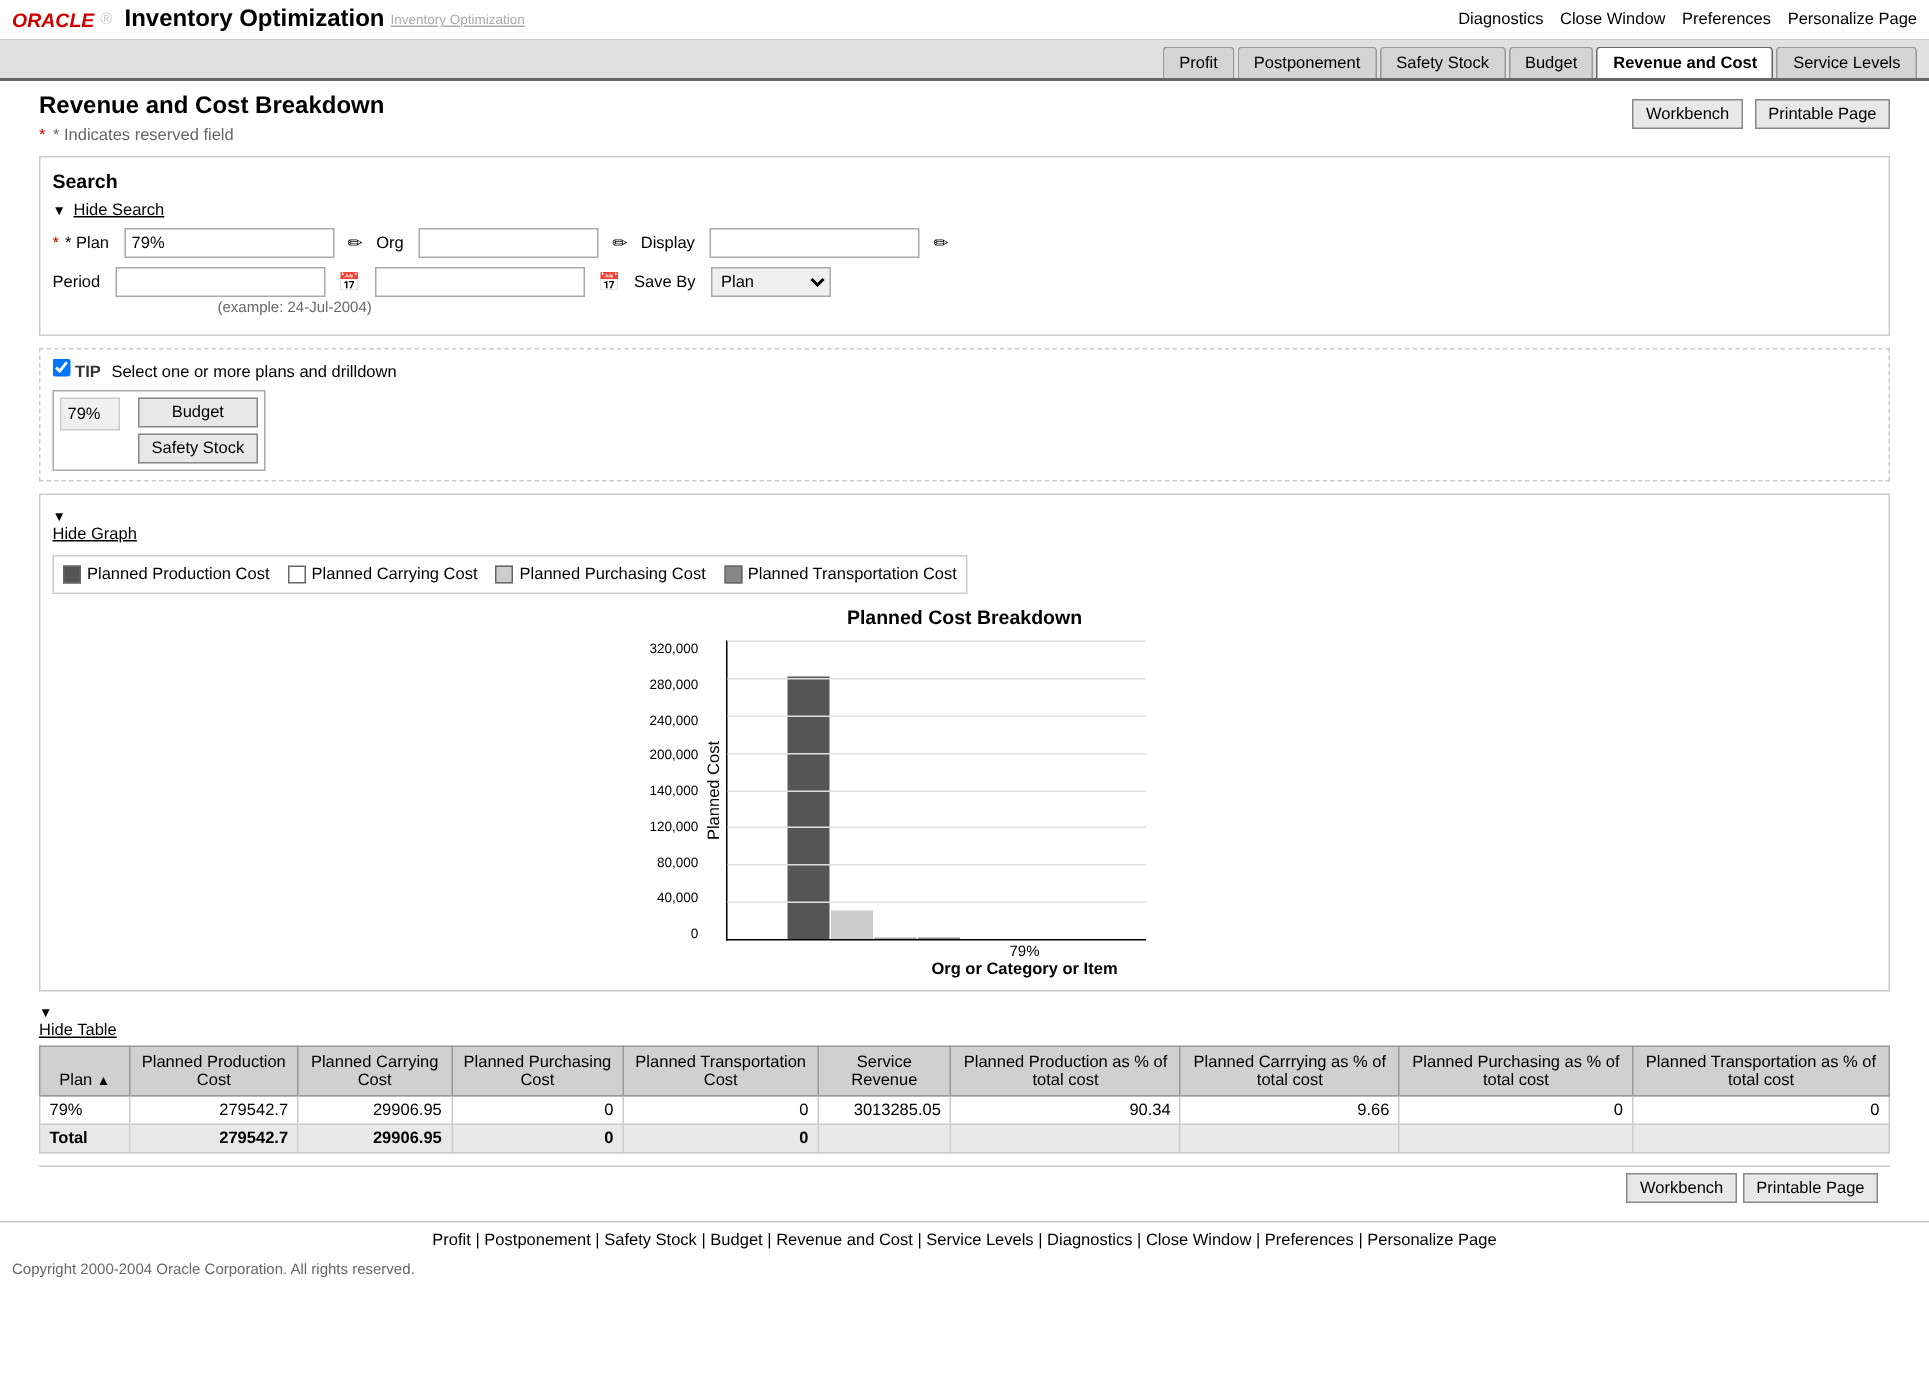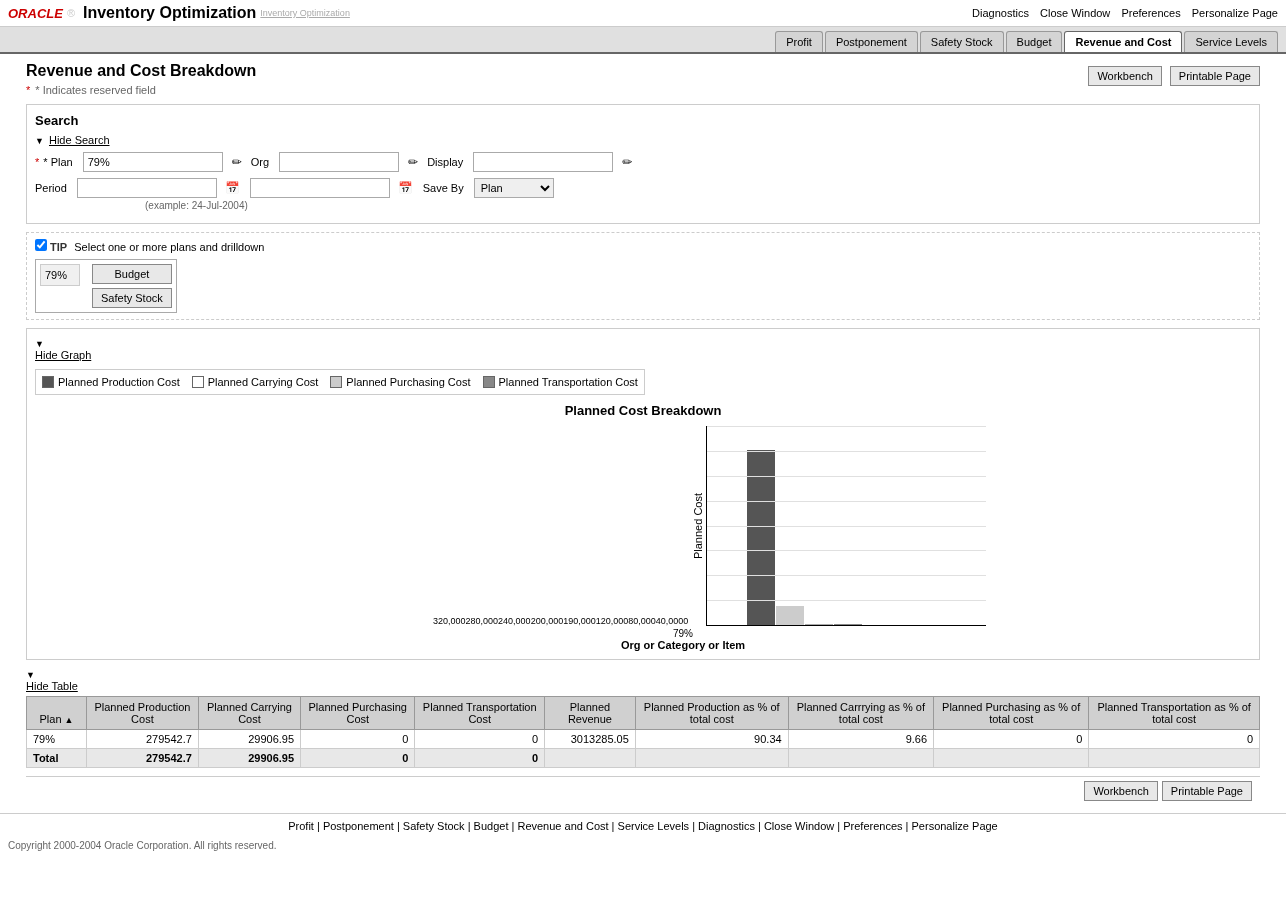--- a/index.html
+++ b/index.html
@@ -216,26 +216,26 @@
         <div class="legend-color legend-darkgray"></div>
         <span>Planned Transportation Cost</span>
       </div>
     </div>
     
     
     <div class="chart-container">
       <div class="chart-title">Planned Cost Breakdown</div>
       <div style="display:flex;">
 
-        <div style="display:flex;flex-direction:row;justify-content:center;align-items:flex-end;padding-right:4px;height:200px;font-size:9px;">
+        <div style="display:flex;flex-direction:column;justify-content:space-between;align-items:flex-end;padding-right:4px;height:200px;font-size:9px;">
           <span>320,000</span>
           <span>280,000</span>
           <span>240,000</span>
           <span>200,000</span>
-          <span>190,000</span>
+          <span>140,000</span>
           <span>120,000</span>
           <span>80,000</span>
           <span>40,000</span>
           <span>0</span>
         </div>
 
         <div style="display:flex;align-items:center;">
           <div style="writing-mode:vertical-rl;transform:rotate(180deg);font-size:11px;text-align:center;margin-right:2px;">Planned Cost</div>
           <div style="border-left:1px solid #000;border-bottom:1px solid #000;height:200px;width:280px;position:relative;display:flex;align-items:flex-end;padding:0 40px;">
 
@@ -279,21 +279,21 @@
       <thead>
         <tr class="header-row">
           <th style="width:60px;">
             <span>Plan</span>
             <span class="sort-arrow">▲</span>
           </th>
           <th>Planned Production Cost</th>
           <th>Planned Carrying Cost</th>
           <th>Planned Purchasing Cost</th>
           <th>Planned Transportation Cost</th>
-          <th>Planned Revenue</th>
+          <th>Service Revenue</th>
           <th>Planned Production as % of total cost</th>
           <th>Planned Carrrying as % of total cost</th>
           <th>Planned Purchasing as % of total cost</th>
           <th>Planned Transportation as % of total cost</th>
         </tr>
       </thead>
       <tbody>
 
         <tr>
           <td class="td-left">79%</td>

